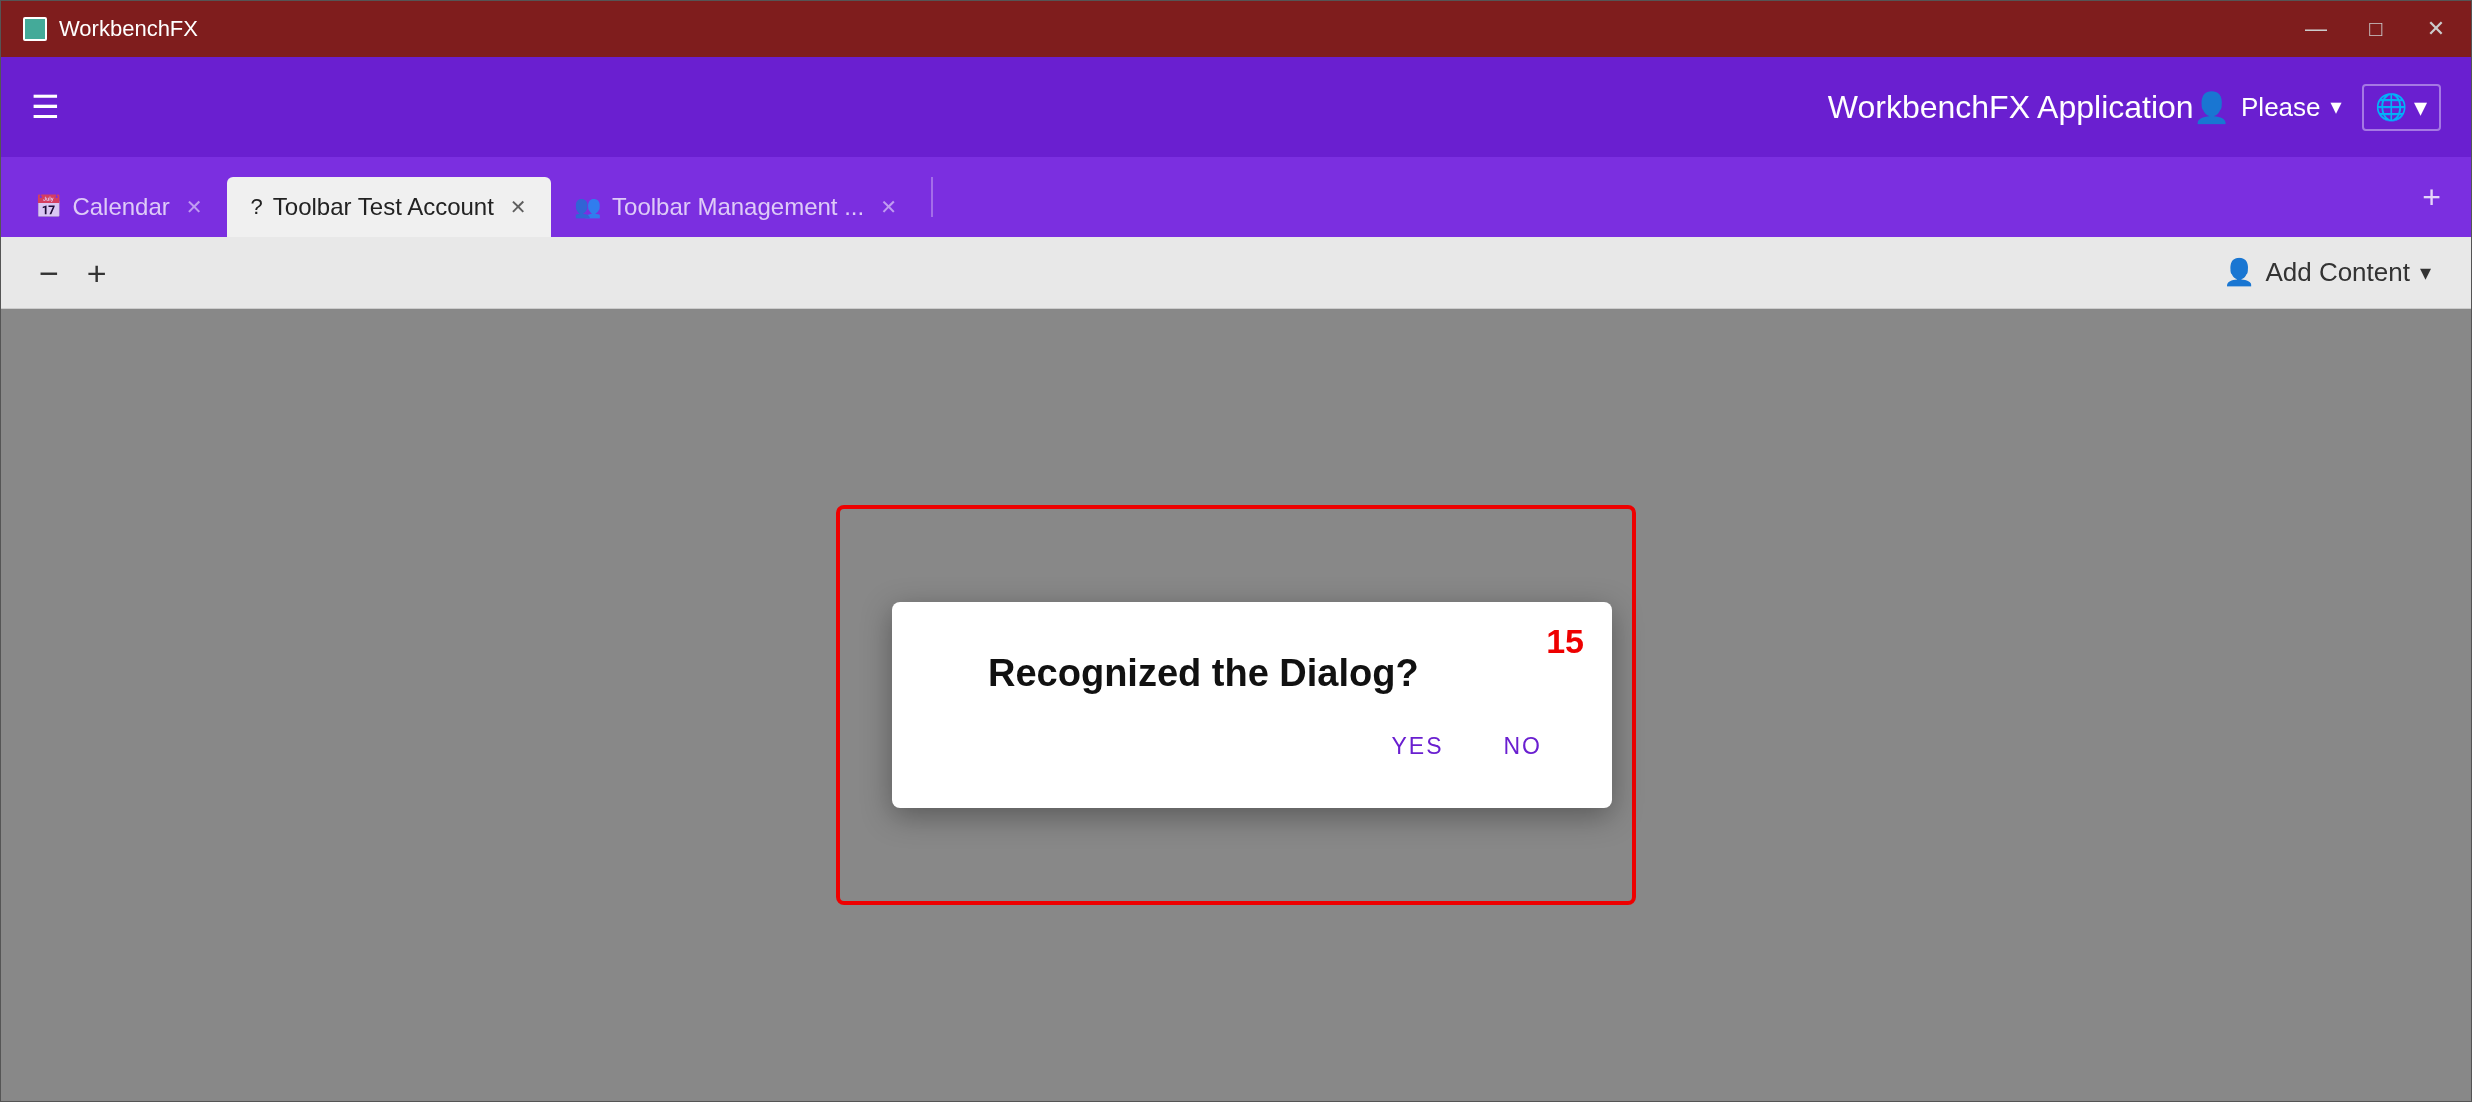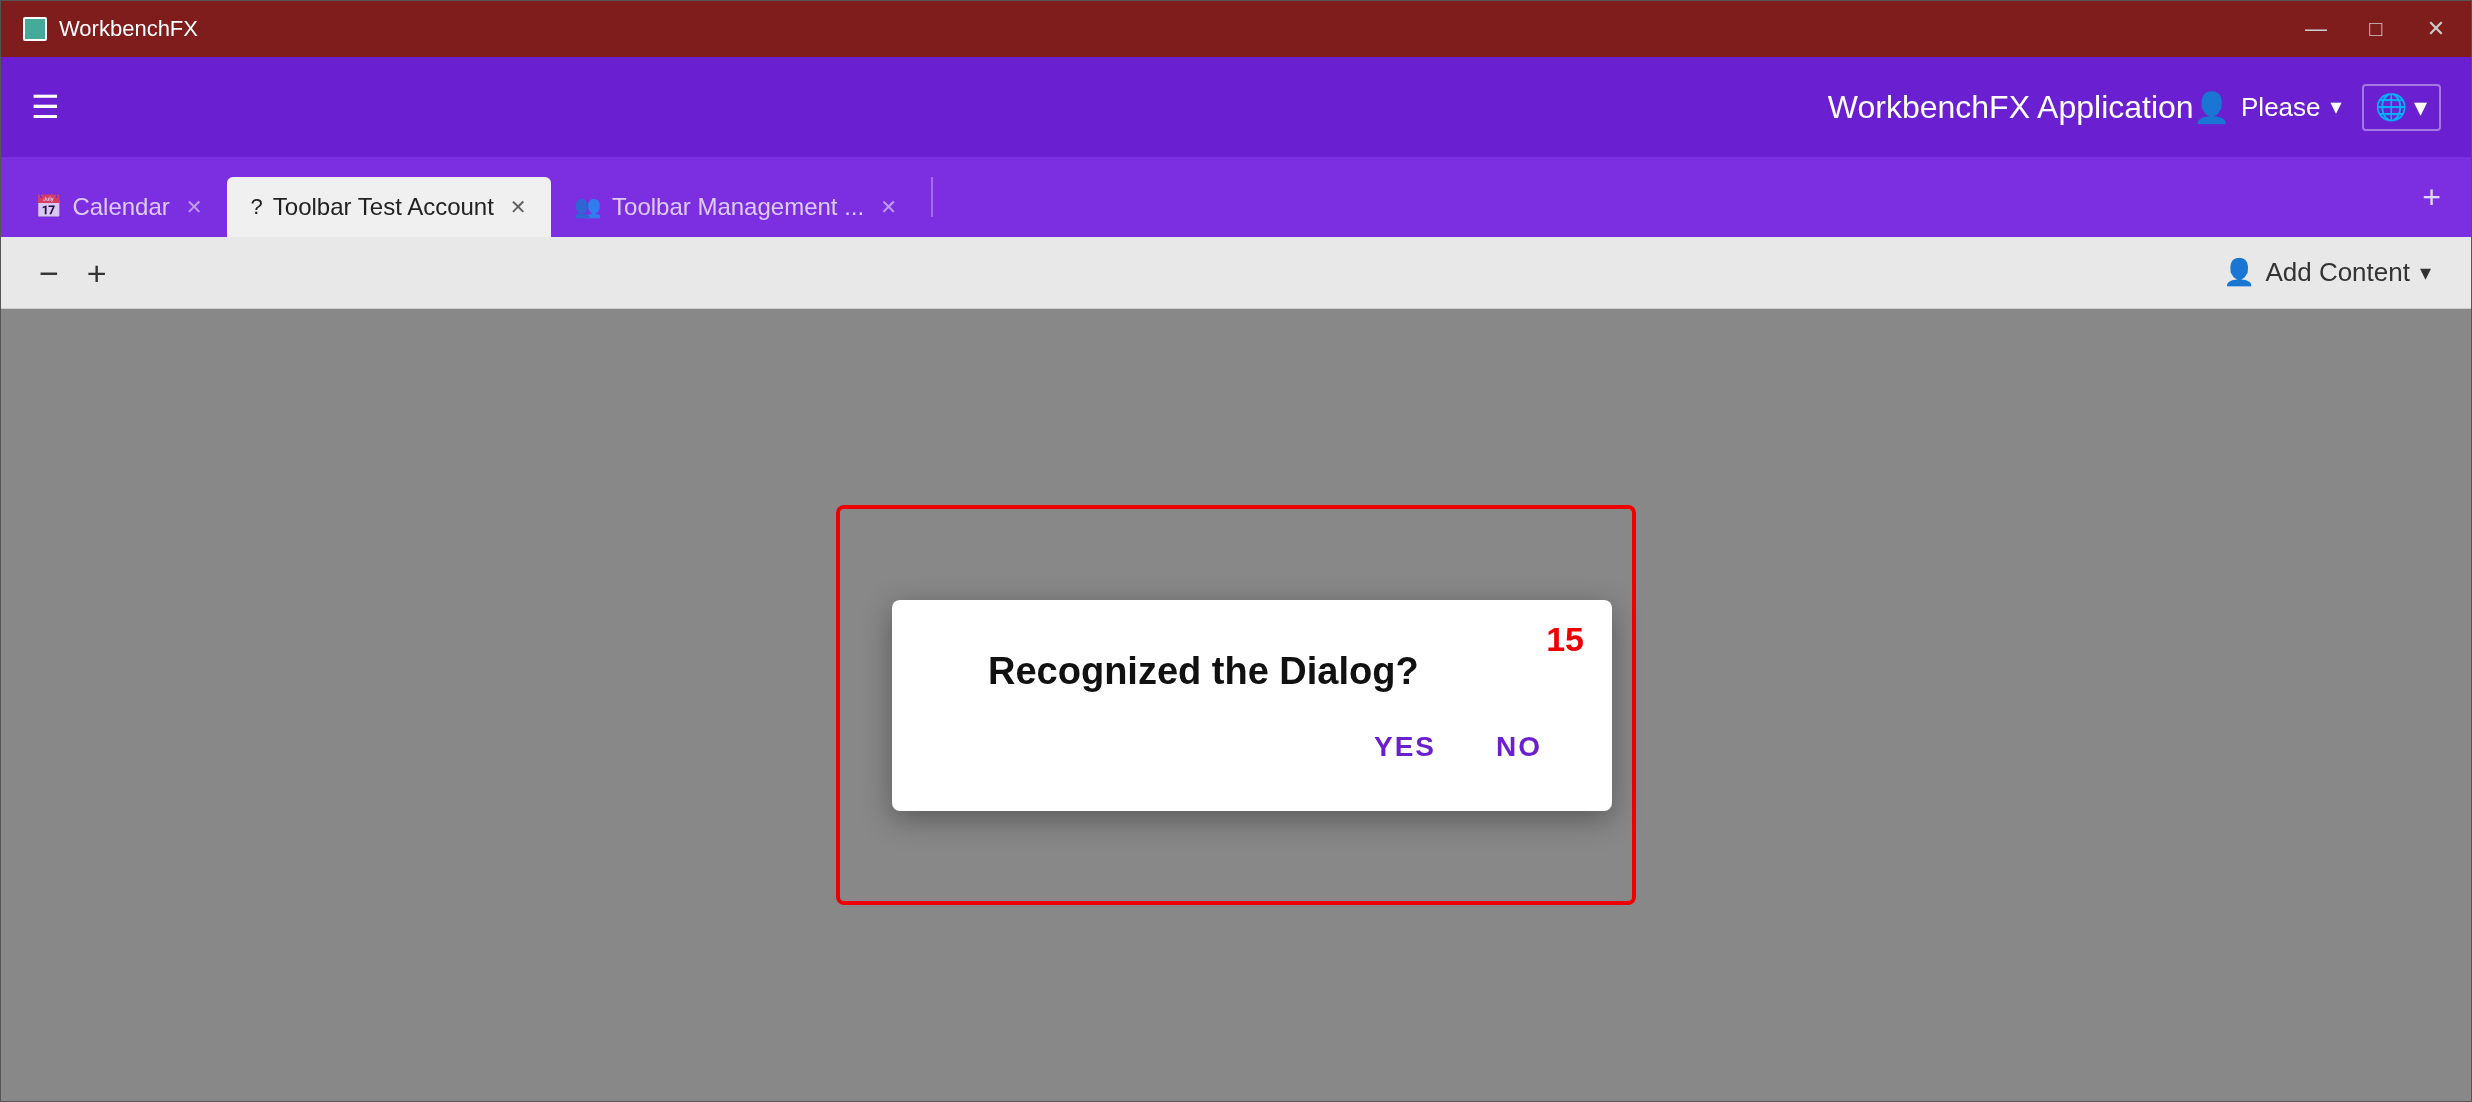--- a/index.html
+++ b/index.html
@@ -258,22 +258,22 @@
       color: #888;
       margin-bottom: 50px;
       line-height: 1.5;
     }
     .dialog-actions {
       display: flex;
       justify-content: flex-end;
       gap: 40px;
     }
     .dialog-btn {
-      font-size: 28px;
-      font-weight: 700;
+      font-size: 23px;
+      font-weight: 400;
       letter-spacing: 2px;
       color: #6a1fd0;
       background: none;
       border: none;
       cursor: pointer;
       padding: 8px 10px;
       text-transform: uppercase;
     }
   </style>
 </head>

